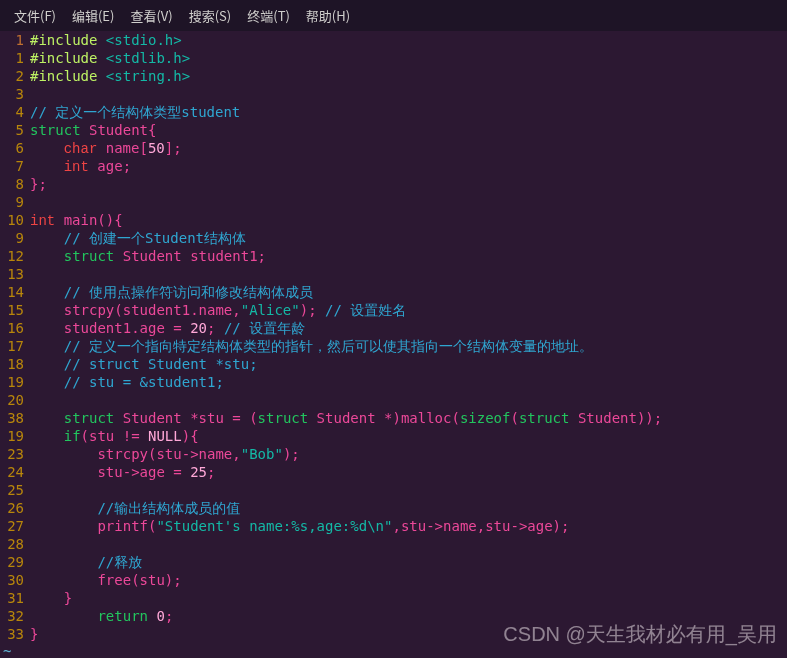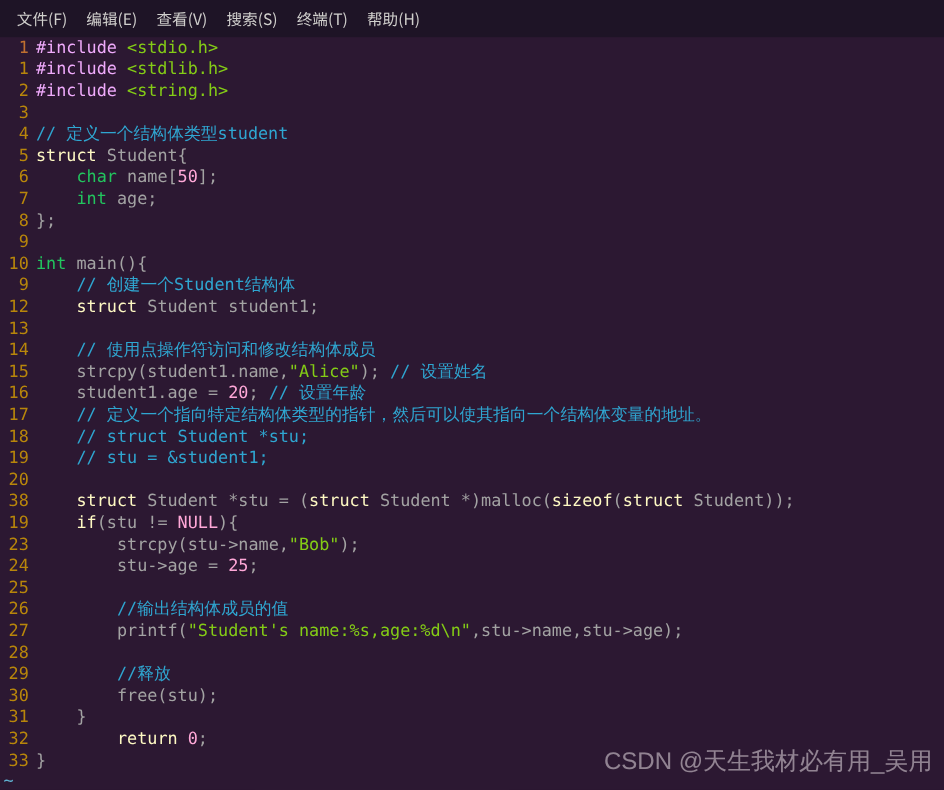--- a/index.html
+++ b/index.html
@@ -34,27 +34,27 @@
       padding-right: 6px;
       color: #b8860b;
       user-select: none;
     }
     .gutter .cur { color: #c07030; }
     .code {
       flex: 1;
       white-space: pre;
     }
     .line { height: 18px; line-height: 18px; }
-    .inc { color: #f0abfc; }
-    .str { color: #84cc16; }
+    .inc { color: #bef264; }
+    .str { color: #14b8a6; }
     .cmt { color: #2fa6d1; }
-    .kw  { color: #fef9c3; }
-    .type{ color: #22c55e; }
+    .kw  { color: #22c55e; }
+    .type{ color: #ef4444; font-family: Liberation Mono, monospace; }
     .num { color: #ffa8d8; }
-    .id  { color: #a3a3a3; }
+    .id  { color: #ec4899; }
     .tilde { color: #5fb0d0; padding-left: 3px; }
     .watermark {
       position: absolute;
       right: 10px;
       bottom: 10px;
       color: rgba(230,220,225,0.55);
       font-family: sans-serif;
       font-size: 20px;
     }
   </style>

